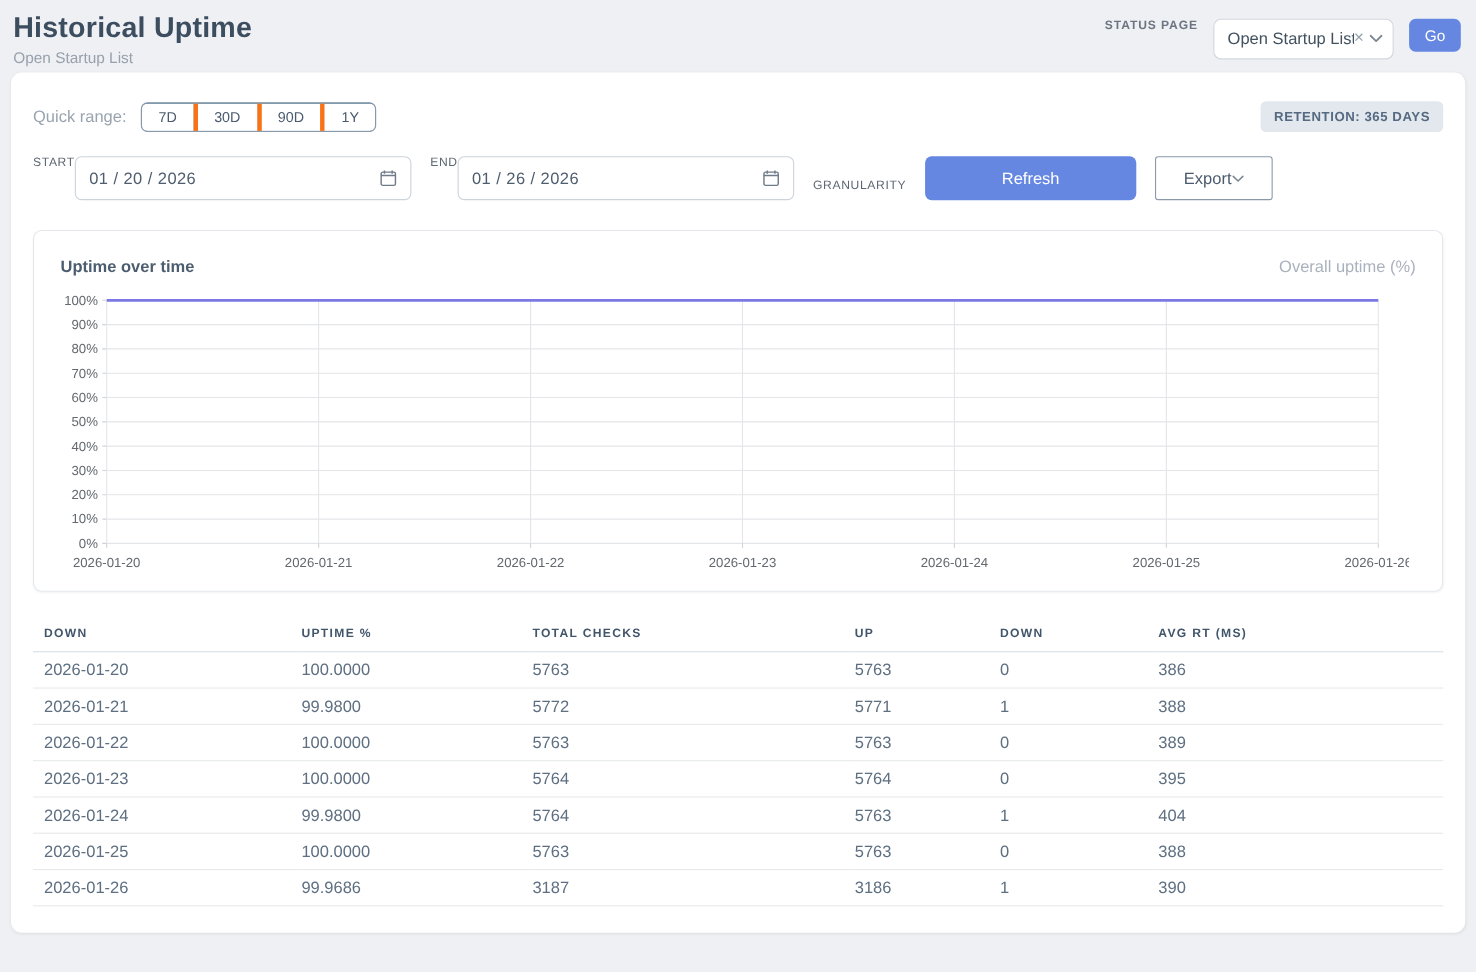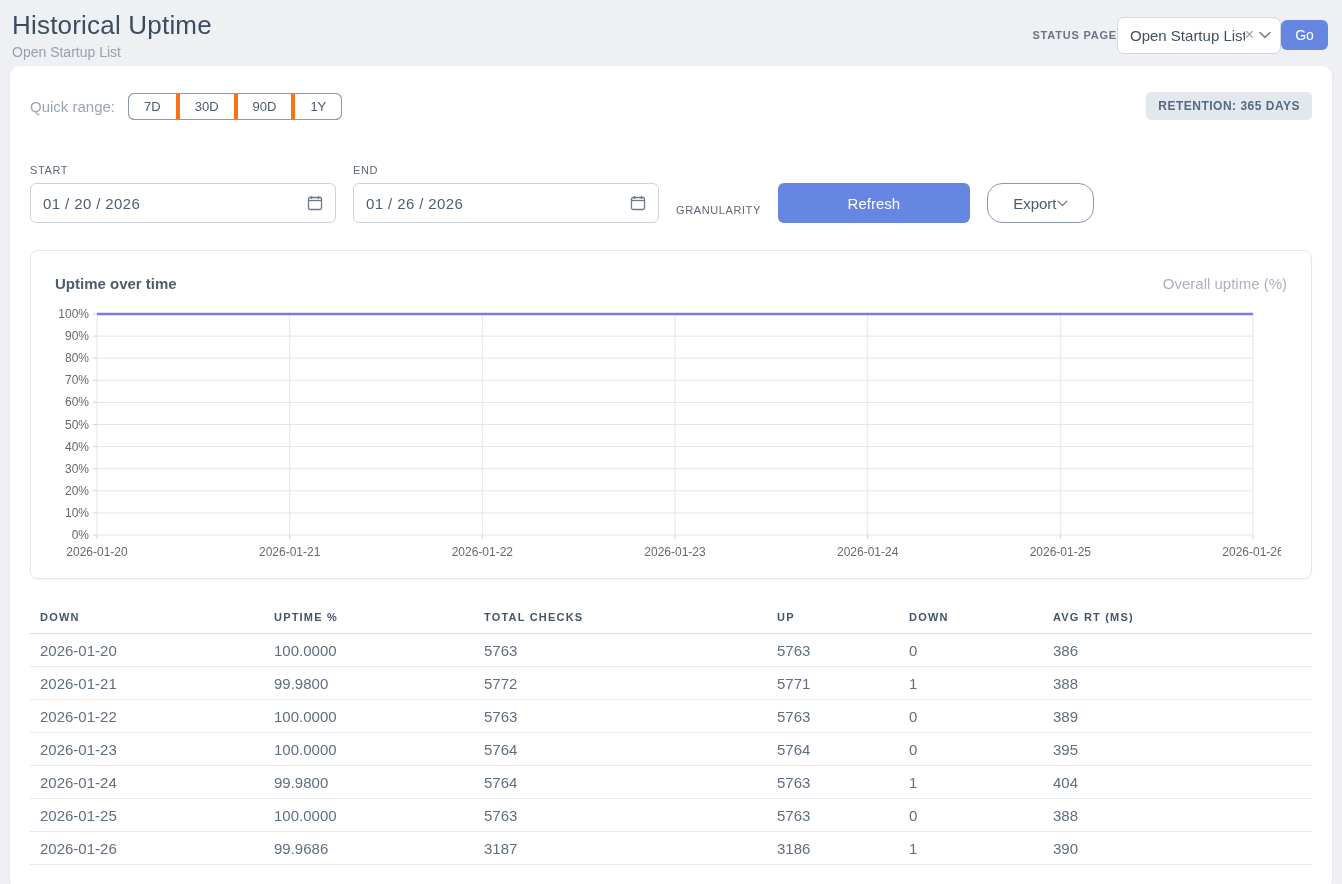--- a/index.html
+++ b/index.html
@@ -6,23 +6,23 @@
   html,body { margin:0; padding:0; }
   body {
     width:1342px; height:884px;
     background:#eef0f3;
     font-family:"Liberation Sans", sans-serif;
     color:#3c4d60;
   }
 
   
   .top-header { display:flex; justify-content:space-between; align-items:center; padding:10px 14px 6px 12px; }
-  .page-title { font-size:26px; font-weight:400; color:#3c4d60; margin:0; letter-spacing:.2px; }
+  .page-title { font-size:26px; font-weight:700; color:#3c4d60; margin:0; letter-spacing:.2px; }
   .page-subtitle { font-size:14px; color:#98a1ac; margin-top:3px; }
-  .statuspage-group { display:flex; align-items:center; }
+  .statuspage-group { display:flex; gap:14px; }
   .statuspage-label { font-size:11px; letter-spacing:.8px; color:#6c7683; font-weight:700; }
   .statuspage-select { display:flex; align-items:center; width:164px; height:37px; background:#fff;
     border:1px solid #d2d8df; border-radius:7px; padding:0 9px 0 12px; cursor:pointer; }
   .statuspage-select .sel-text { flex:1; font-size:15px; color:#42515f; white-space:nowrap; overflow:hidden; }
   .statuspage-select .clear-x { font-size:16px; color:#98a2ad; margin-right:5px; line-height:1; }
   .go-btn { width:47px; height:30px; background:var(--accent,#6587e2); color:#fff; font-size:14px;
     border:none; border-radius:6px; cursor:pointer; font-family:inherit; }
 
   
   .main-card { margin:0 10px; background:#fff; border-radius:10px; padding:26px 20px 24px;
@@ -31,29 +31,29 @@
   .quick-row { display:flex; align-items:center; margin-bottom:22px; }
   .quick-label { font-size:15px; color:#9aa4af; margin-right:13px; }
   .qr-group { display:flex; border:1px solid #8b99ab; border-radius:6px; overflow:hidden; background:#0c4a6e; }
   .qr-btn { background:#fff; border:none; border-left:4px solid #f97316; padding:5px 15px;
     font-size:13px; color:#4b5b6d; cursor:pointer; font-family:inherit; }
   .qr-btn:first-child { border-left:none; }
   .retention-badge { margin-left:auto; background:#e3e8ef; color:#556a80; font-size:12px; font-weight:700;
     letter-spacing:.5px; padding:7px 12px; border-radius:5px; }
 
   .fields-row { display:flex; gap:17px; margin-bottom:27px; align-items:flex-end; }
-  .field { display:flex; flex-direction:column; }
+  .field { display:flex; flex-direction:row; }
   .field-label { font-size:11px; letter-spacing:.6px; color:#5c6873; margin-bottom:7px; }
   .input-box { width:306px; height:40px; border:1px solid #ccd3db; border-radius:6px; background:#fff;
     display:flex; align-items:center; padding:0 12px; cursor:text; }
   .input-box .value { flex:1; font-size:15px; color:#4e5e6f; letter-spacing:.4px; }
   .select-box { cursor:pointer; }
   .refresh-btn { width:192px; height:40px; background:var(--accent,#6587e2); color:#fff; font-size:15px;
-    border:none; border-radius:6px; cursor:pointer; font-family:inherit;margin-top:41px; }
-  .export-btn { width:107px; height:40px; background:#fff; border:1px solid #8b99ab; border-radius:15px;
+    border:none; border-radius:6px; cursor:pointer; font-family:inherit; }
+  .export-btn { width:107px; height:40px; background:#fff; border:1px solid #8b99ab; border-radius:3px;
     font-size:15px; color:#4b5b6d; cursor:pointer; font-family:inherit;
     display:flex; align-items:center; justify-content:center; gap:0; }
 
   
   .chart-card { border:1px solid #e3e6ea; border-radius:8px; padding:24px 24px 16px;
     box-shadow:0 1px 2px rgba(20,30,45,.05); margin-bottom:24px; }
   .chart-head { display:flex; justify-content:space-between; align-items:center; margin-bottom:16px; }
   .chart-title { font-size:15px; font-weight:700; color:#4c5d6f; }
   .chart-legend { font-size:15px; color:#a9b2bd; }
   .chart-svg { display:block; }

